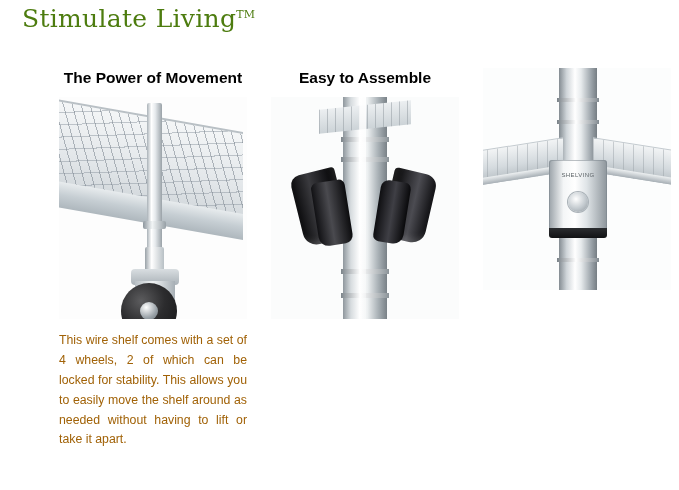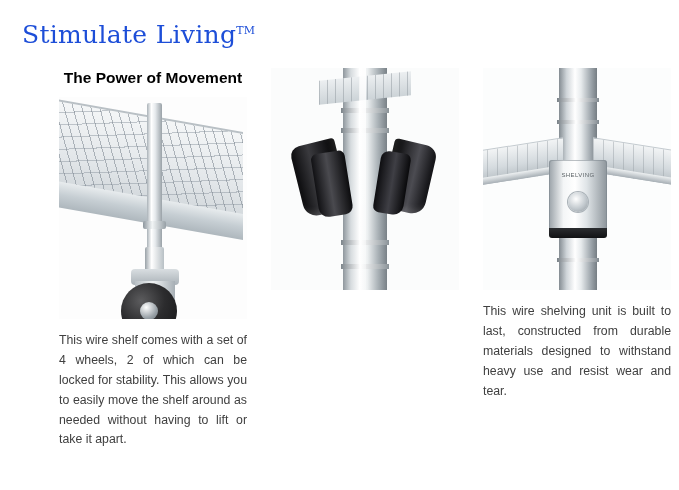--- a/index.html
+++ b/index.html
@@ -11,27 +11,27 @@
     width: 679px;
     height: 490px;
     font-family: "Liberation Sans", sans-serif;
     color: #1a1a1a;
     overflow: hidden;
     position: relative;
   }
 
   .brand {
     position: absolute;
-    top: 20px;
+    top: 4px;
     left: 22px;
     font-family: "DejaVu Serif", serif;
     font-size: 25px;
     font-weight: 400;
     letter-spacing: 0.3px;
-    color: #1d4ed8;
+    color: #4d7c0f;
     white-space: nowrap;
   }
   .brand .tm {
     font-size: 11px;
     vertical-align: super;
     letter-spacing: 0;
   }
 
   .columns {
     position: absolute;
@@ -66,21 +66,21 @@
     position: relative;
     overflow: hidden;
     background: #ffffff;
   }
 
   .col-text {
     font-size: 12.3px;
     line-height: 1.62;
     text-align: justify;
     text-justify: inter-word;
-    color: #404040;
+    color: #a16207;
     width: 188px;
     margin-top: 12px;
     hyphens: none;
   }
 
   
   .p1-bg { position:absolute; inset:0; background:#fdfdfd; }
   .p1-shelf {
     position: absolute;
     left: -8px; top: 18px;
@@ -317,20 +317,21 @@
       <div class="p1-stem"></div>
       <div class="p1-caster-plate"></div>
       <div class="p1-fork"></div>
       <div class="p1-wheel"></div>
       <div class="p1-hub"></div>
     </div>
     <div class="col-text">This wire shelf comes with a set of 4 wheels, 2 of which can be locked for stability. This allows you to easily move the shelf around as needed without having to lift or take it apart.</div>
   </div>
 
   <div class="col">
+    <div class="col-title">Easy to Assemble</div>
     <div class="photo">
       <div class="p2-bg"></div>
       <div class="p2-pole"></div>
       <div class="p2-cage"></div>
       <div class="p2-ring" style="top:40px;"></div>
       <div class="p2-ring" style="top:60px;"></div>
       <div class="p2-ring" style="top:172px;"></div>
       <div class="p2-ring" style="top:196px;"></div>
       <div class="p2-gloss"></div>
       <div class="p2-sleeve-l"></div>
@@ -349,16 +350,15 @@
       <div class="p3-ring" style="top:190px;"></div>
       <div class="p3-bracket-l"></div>
       <div class="p3-bracket-r"></div>
       <div class="p3-wire-l"></div>
       <div class="p3-wire-r"></div>
       <div class="p3-collar"></div>
       <div class="p3-collar-text">SHELVING</div>
       <div class="p3-emblem"></div>
       <div class="p3-collar-dark"></div>
     </div>
-    <div class="col-text">This wire shelving unit is built to last, constructed from durable materials designed to withstand heavy use and resist wear and tear.</div>
   </div>
 
 </div>
 
 </body></html>

